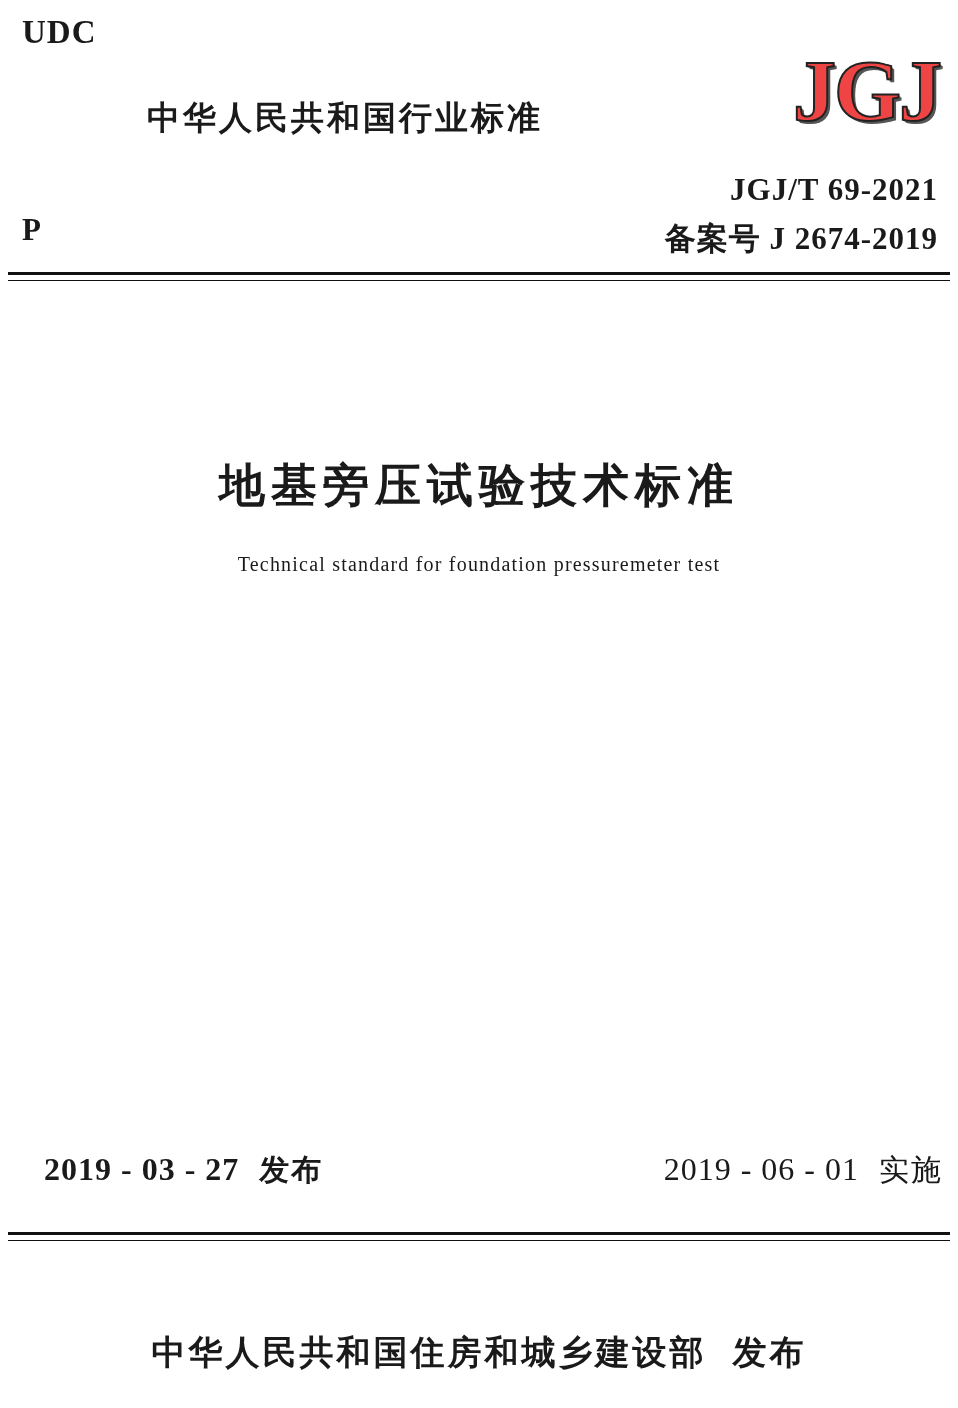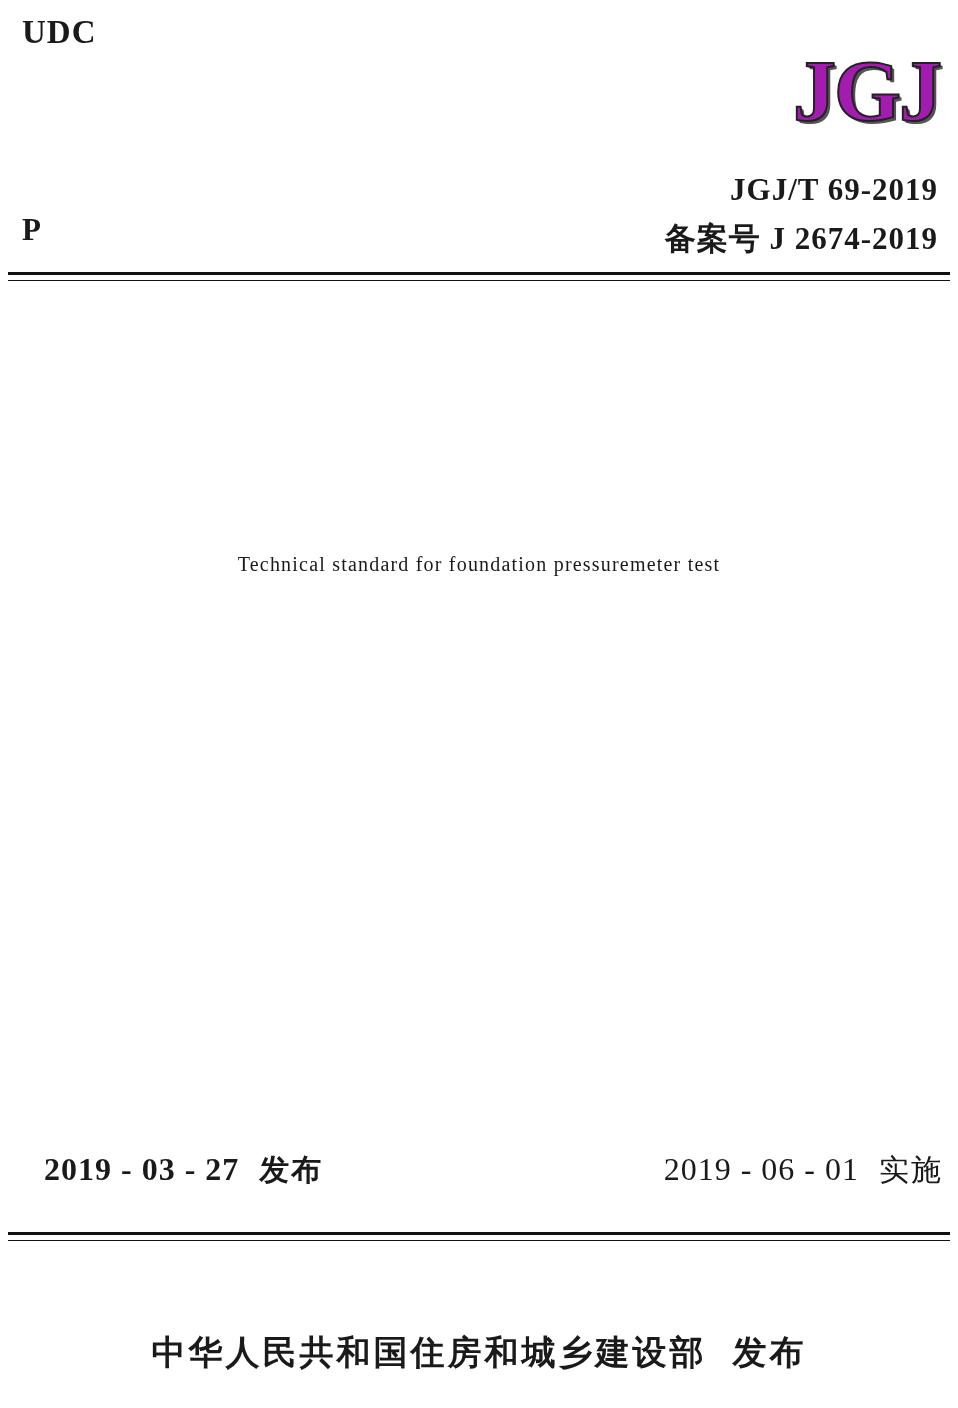--- a/index.html
+++ b/index.html
@@ -55,21 +55,21 @@
   
   .jgj-logo {
     position: absolute;
     right: 18px;
     top: 48px;
     font-family: "Liberation Serif", serif;
     font-weight: bold;
     font-size: 86px;
     line-height: 86px;
     letter-spacing: -2px;
-    color: #a21caf;
+    color: #ef4444;
     -webkit-text-stroke: 2px #222;
     text-shadow:
        3px 3px 0 #555,
        2px 2px 0 #777,
        1px 1px 0 #999;
   }
 
   .code-no {
     position: absolute;
     right: 20px;
@@ -171,31 +171,33 @@
     margin-left: 26px;
   }
 </style>
 </head>
 <body>
 
 <div class="page">
 
   <div class="udc">UDC</div>
 
+  <div class="cn-standard-title">中华人民共和国行业标准</div>
 
   <div class="jgj-logo">JGJ</div>
 
   <div class="p-mark">P</div>
 
-  <div class="code-no">JGJ/T 69-2019</div>
+  <div class="code-no">JGJ/T 69-2021</div>
   <div class="record-no">备案号 J 2674-2019</div>
 
   <div class="rule rule-top"></div>
   <div class="rule rule-thin"></div>
 
+  <div class="doc-title-cn">地基旁压试验技术标准</div>
   <div class="doc-title-en">Technical standard for foundation pressuremeter test</div>
 
   <div class="date-issue">
     <span>2019 - 03 - 27</span><span class="cnword">发布</span>
   </div>
 
   <div class="date-effective">
     <span>2019 - 06 - 01</span><span class="cnword">实施</span>
   </div>
 

